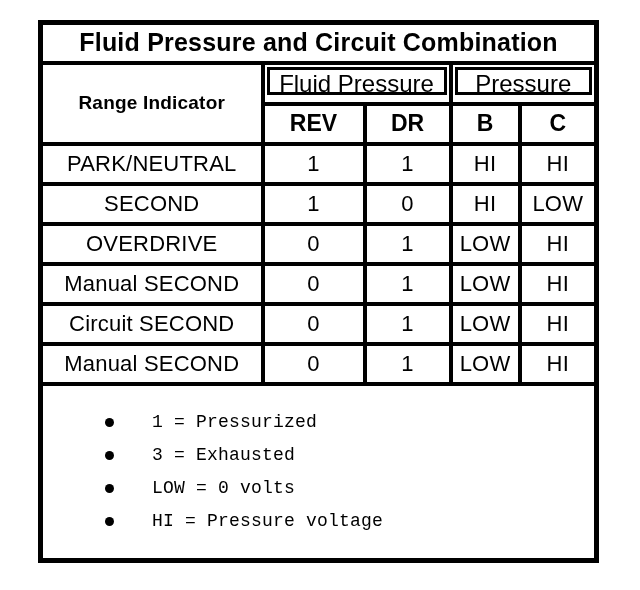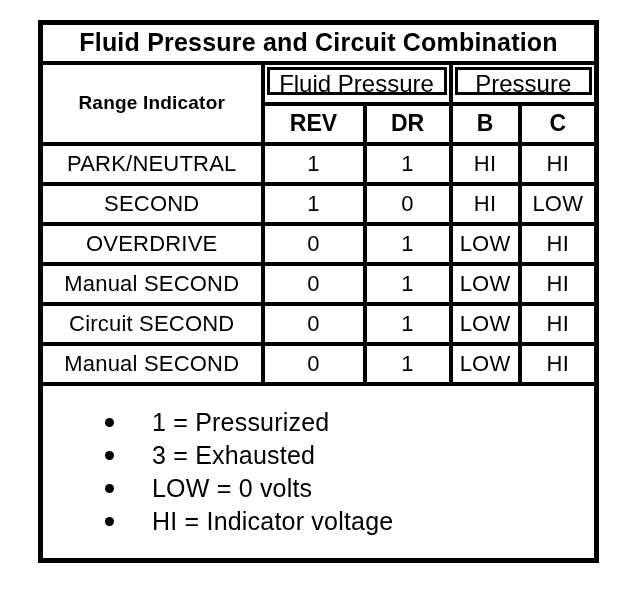--- a/index.html
+++ b/index.html
@@ -81,22 +81,23 @@
   }
   .bullet {
     width: 9px; height: 9px;
     border-radius: 50%;
     background: #000;
     margin-left: 62px;
     margin-right: 38px;
     flex: 0 0 auto;
   }
   .legend-text {
-    font-size: 25px;
+    font-size: 18px;
     letter-spacing: 0.2px;
+    font-family: Liberation Mono, monospace;
   }
 </style>
 </head>
 <body>
 
 <div class="table-wrap">
   <table class="fluid-table">
     <colgroup>
       <col style="width:222px">
       <col style="width:102px">
@@ -176,19 +177,19 @@
           <div class="legend-item">
             <span class="bullet"></span>
             <span class="legend-text">3 = Exhausted</span>
           </div>
           <div class="legend-item">
             <span class="bullet"></span>
             <span class="legend-text">LOW = 0 volts</span>
           </div>
           <div class="legend-item">
             <span class="bullet"></span>
-            <span class="legend-text">HI = Indicator voltage</span>
+            <span class="legend-text">HI = Pressure voltage</span>
           </div>
         </td>
       </tr>
     </tbody>
   </table>
 </div>
 
 </body></html>

